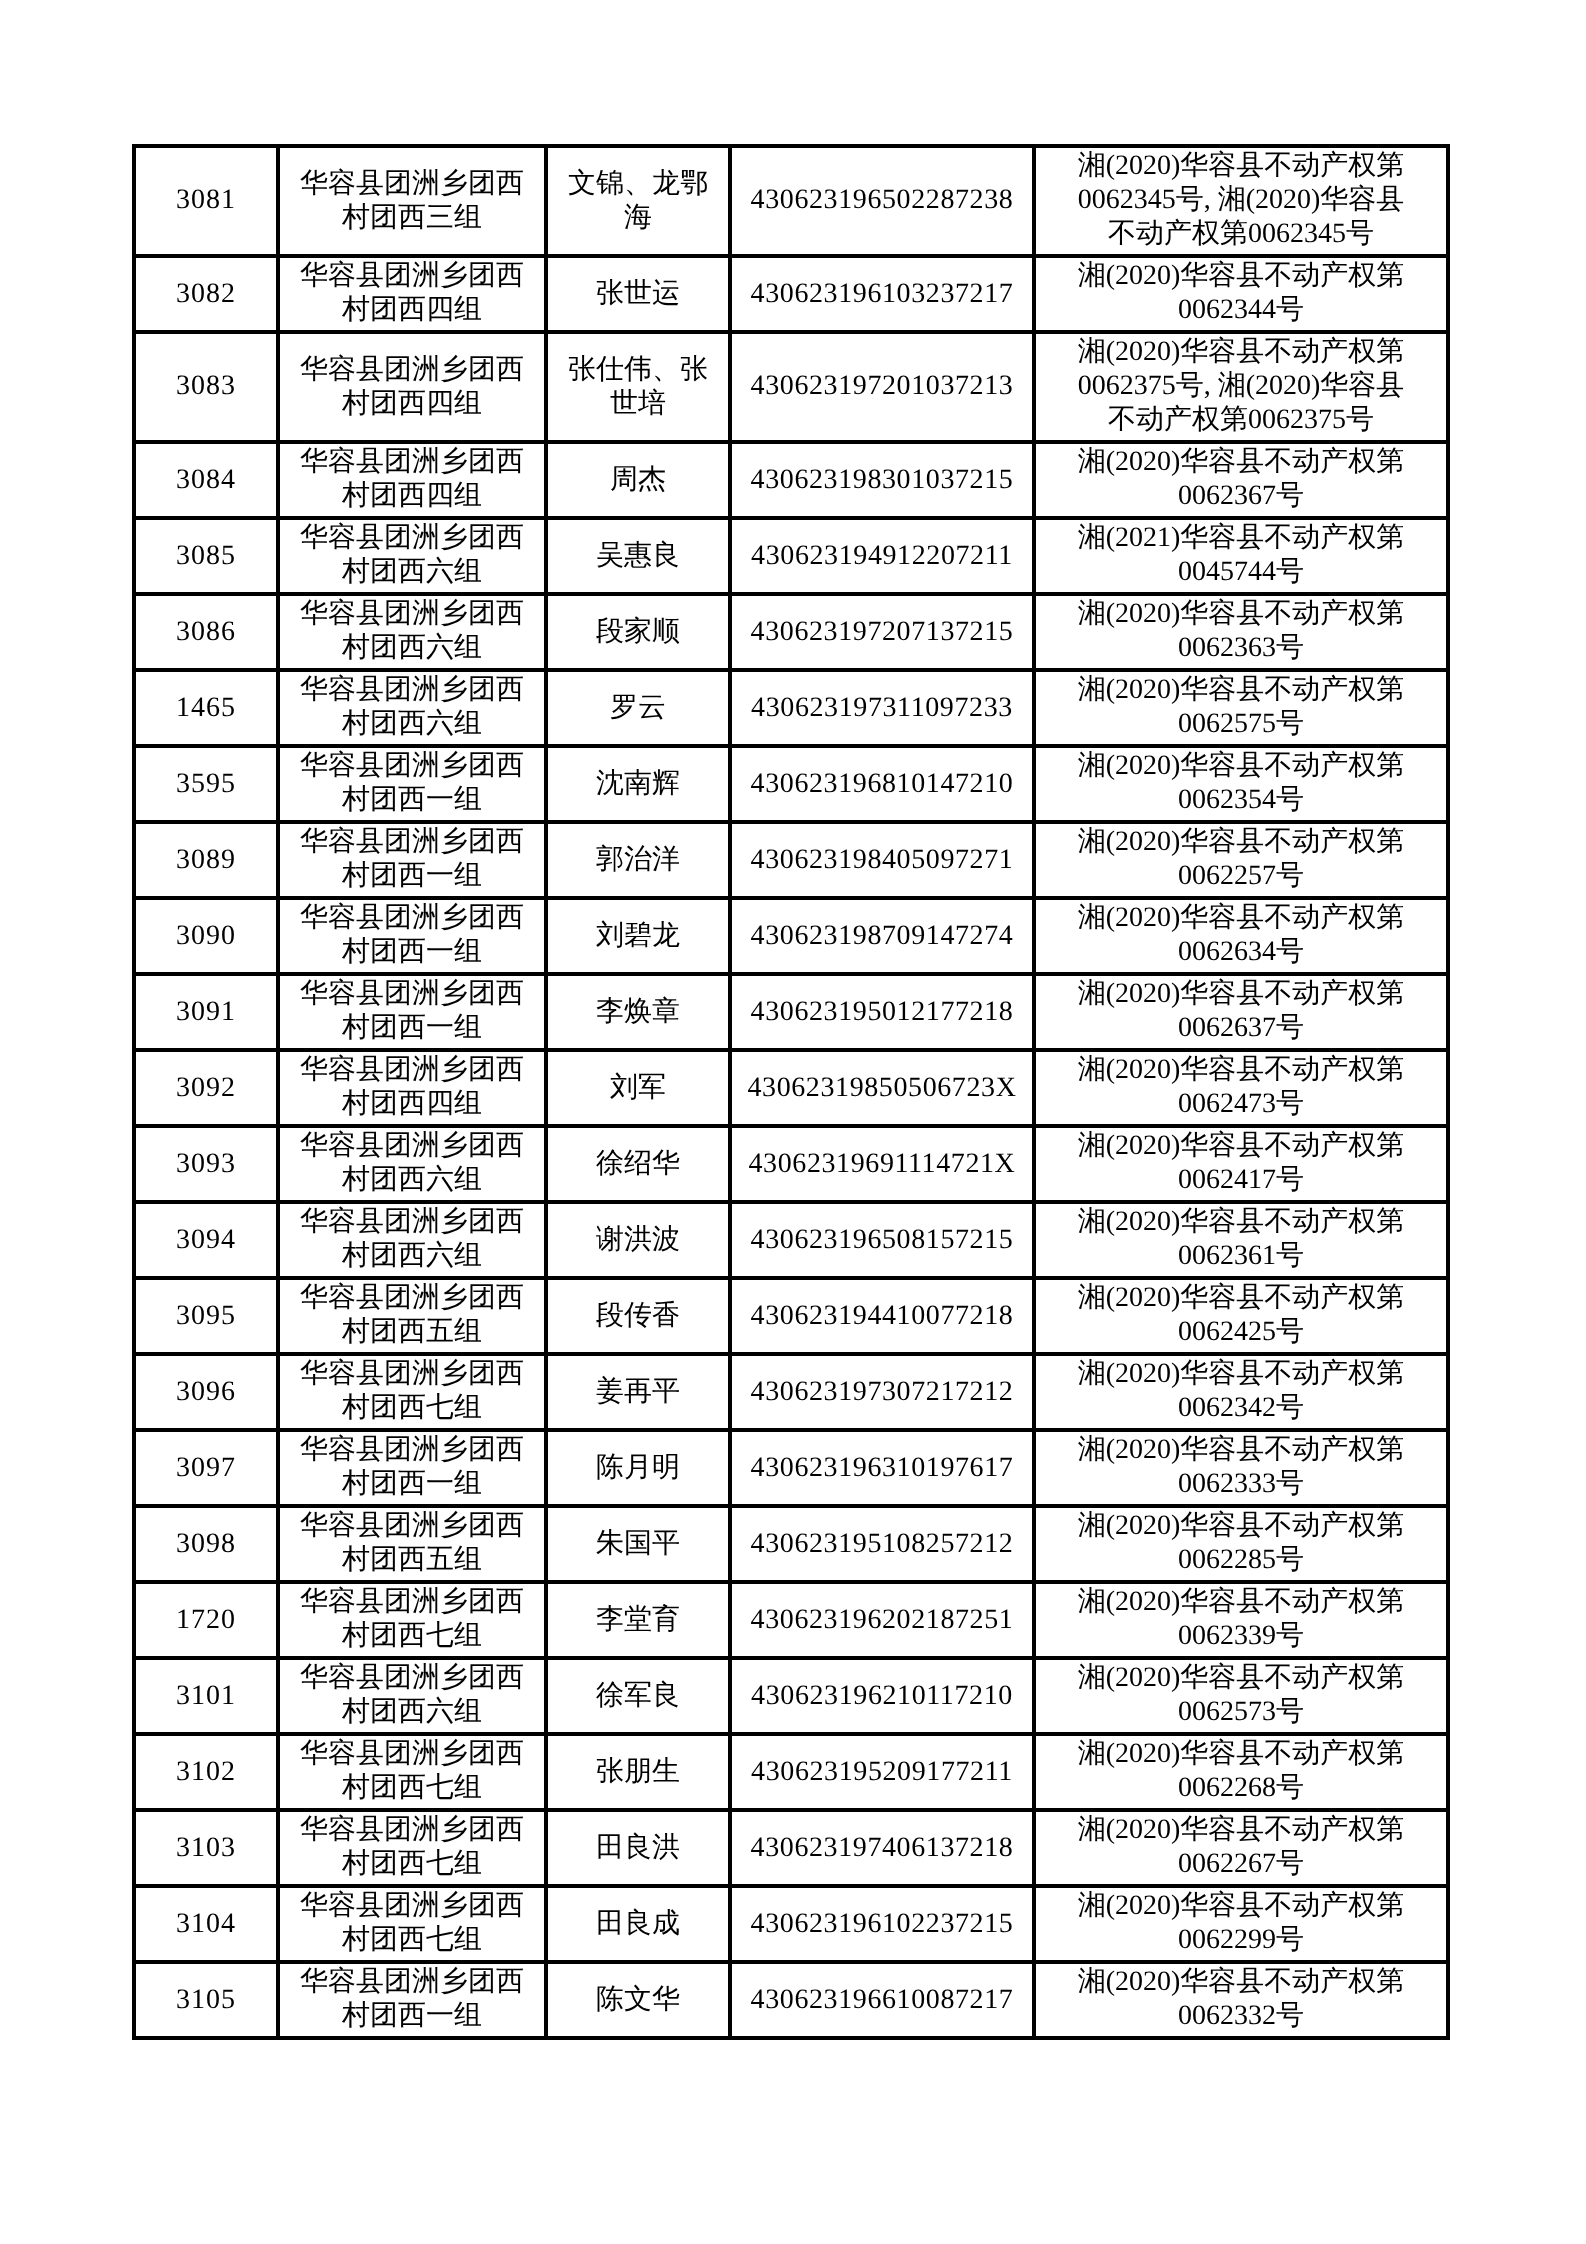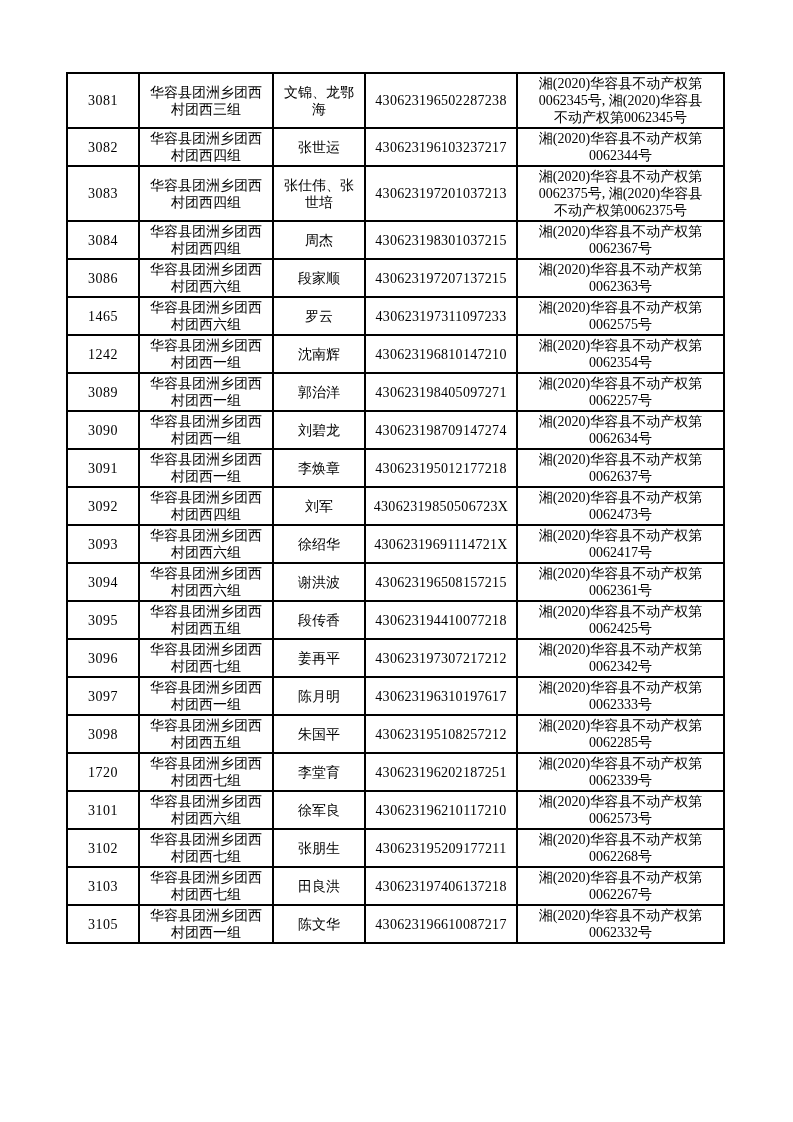--- a/index.html
+++ b/index.html
@@ -84,39 +84,48 @@
         <tr>
     <td class="cell-serial">3084</td>
     <td class="cell-loc">华容县团洲乡团西
 村团西四组</td>
     <td class="cell-owner">周杰</td>
     <td class="cell-id">430623198301037215</td>
     <td class="cell-cert">湘(2020)华容县不动产权第
 0062367号</td>
   </tr>
         <tr>
+    <td class="cell-serial">3085</td>
+    <td class="cell-loc">华容县团洲乡团西
+村团西六组</td>
+    <td class="cell-owner">吴惠良</td>
+    <td class="cell-id">430623194912207211</td>
+    <td class="cell-cert">湘(2021)华容县不动产权第
+0045744号</td>
+  </tr>
+        <tr>
     <td class="cell-serial">3086</td>
     <td class="cell-loc">华容县团洲乡团西
 村团西六组</td>
     <td class="cell-owner">段家顺</td>
     <td class="cell-id">430623197207137215</td>
     <td class="cell-cert">湘(2020)华容县不动产权第
 0062363号</td>
   </tr>
         <tr>
     <td class="cell-serial">1465</td>
     <td class="cell-loc">华容县团洲乡团西
 村团西六组</td>
     <td class="cell-owner">罗云</td>
     <td class="cell-id">430623197311097233</td>
     <td class="cell-cert">湘(2020)华容县不动产权第
 0062575号</td>
   </tr>
         <tr>
-    <td class="cell-serial">1242</td>
+    <td class="cell-serial">3595</td>
     <td class="cell-loc">华容县团洲乡团西
 村团西一组</td>
     <td class="cell-owner">沈南辉</td>
     <td class="cell-id">430623196810147210</td>
     <td class="cell-cert">湘(2020)华容县不动产权第
 0062354号</td>
   </tr>
         <tr>
     <td class="cell-serial">3089</td>
     <td class="cell-loc">华容县团洲乡团西
@@ -235,20 +244,29 @@
 0062268号</td>
   </tr>
         <tr>
     <td class="cell-serial">3103</td>
     <td class="cell-loc">华容县团洲乡团西
 村团西七组</td>
     <td class="cell-owner">田良洪</td>
     <td class="cell-id">430623197406137218</td>
     <td class="cell-cert">湘(2020)华容县不动产权第
 0062267号</td>
+  </tr>
+        <tr>
+    <td class="cell-serial">3104</td>
+    <td class="cell-loc">华容县团洲乡团西
+村团西七组</td>
+    <td class="cell-owner">田良成</td>
+    <td class="cell-id">430623196102237215</td>
+    <td class="cell-cert">湘(2020)华容县不动产权第
+0062299号</td>
   </tr>
         <tr>
     <td class="cell-serial">3105</td>
     <td class="cell-loc">华容县团洲乡团西
 村团西一组</td>
     <td class="cell-owner">陈文华</td>
     <td class="cell-id">430623196610087217</td>
     <td class="cell-cert">湘(2020)华容县不动产权第
 0062332号</td>
   </tr>

